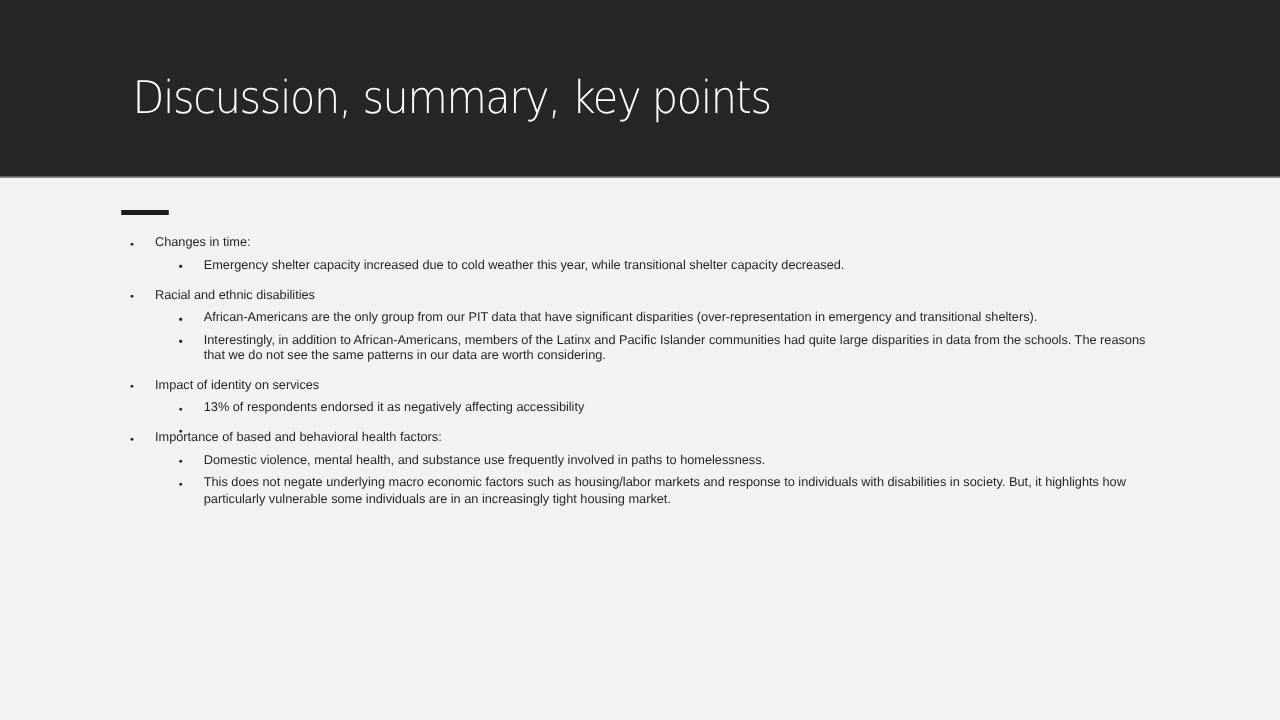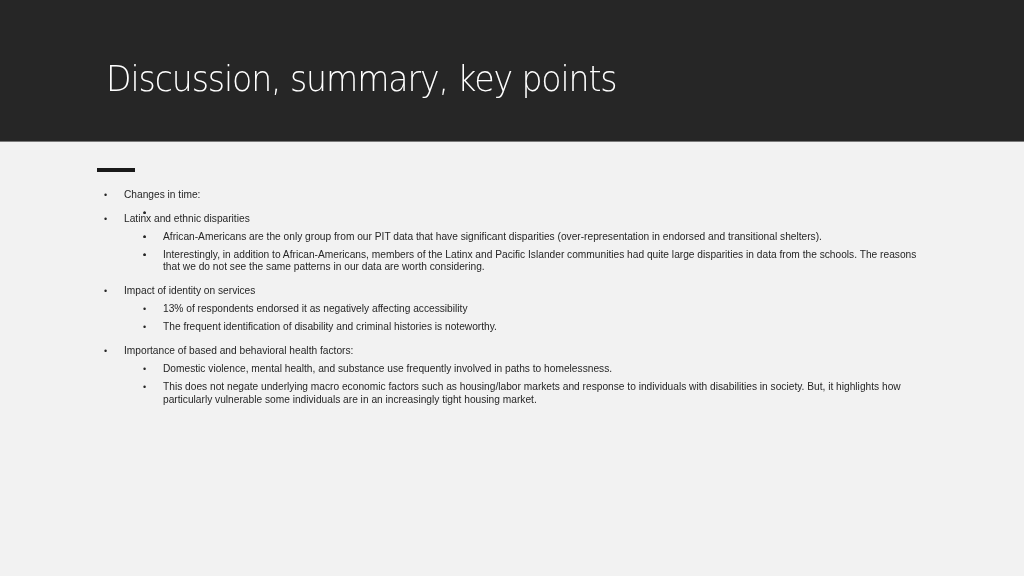--- a/index.html
+++ b/index.html
@@ -43,35 +43,35 @@
 
 <div class="header">
   <div class="title">Discussion, summary, key points</div>
 </div>
 <div class="accent"></div>
 
 <div class="content">
   <div class="group">
     <div class="l1"><span class="bullet">•</span><span>Changes in time:</span></div>
     <div class="l2"><span class="bullet">•</span></div>
-    <div class="l2"><span class="bullet">•</span></div>
+    <div class="l2"><span class="bullet">•</span><span>Emergency shelter capacity increased due to cold weather this year, while transitional shelter capacity decreased.</span></div>
   </div>
 
   <div class="group">
-    <div class="l1"><span class="bullet">•</span><span>Latinx and ethnic disparities</span></div>
+    <div class="l1"><span class="bullet">•</span><span>Racial and ethnic disabilities</span></div>
     <div class="l2"><span class="bullet">•</span></div>
-    <div class="l2"><span class="bullet">•</span><span>African-Americans are the only group from our PIT data that have significant disparities (over-representation in endorsed and transitional shelters).</span></div>
+    <div class="l2"><span class="bullet">•</span><span>African-Americans are the only group from our PIT data that have significant disparities (over-representation in emergency and transitional shelters).</span></div>
     <div class="l2"><span class="bullet">•</span></div>
     <div class="l2"><span class="bullet">•</span><span>Interestingly, in addition to African-Americans, members of the Latinx and Pacific Islander communities had quite large disparities in data from the schools. The reasons that we do not see the same patterns in our data are worth considering.</span></div>
   </div>
 
   <div class="group">
     <div class="l1"><span class="bullet">•</span><span>Impact of identity on services</span></div>
     <div class="l2"><span class="bullet">•</span><span>13% of respondents endorsed it as negatively affecting accessibility</span></div>
-    <div class="l2"><span class="bullet">•</span><span>The frequent identification of disability and criminal histories is noteworthy.</span></div>
+    <div class="l2"><span class="bullet">•</span></div>
   </div>
 
   <div class="group">
     <div class="l1"><span class="bullet">•</span><span>Importance of based and behavioral health factors:</span></div>
     <div class="l2"><span class="bullet">•</span><span>Domestic violence, mental health, and substance use frequently involved in paths to homelessness.</span></div>
     <div class="l2"><span class="bullet">•</span><span>This does not negate underlying macro economic factors such as housing/labor markets and response to individuals with disabilities in society. But, it highlights how particularly vulnerable some individuals are in an increasingly tight housing market.</span></div>
   </div>
 </div>
 
 </body></html>

